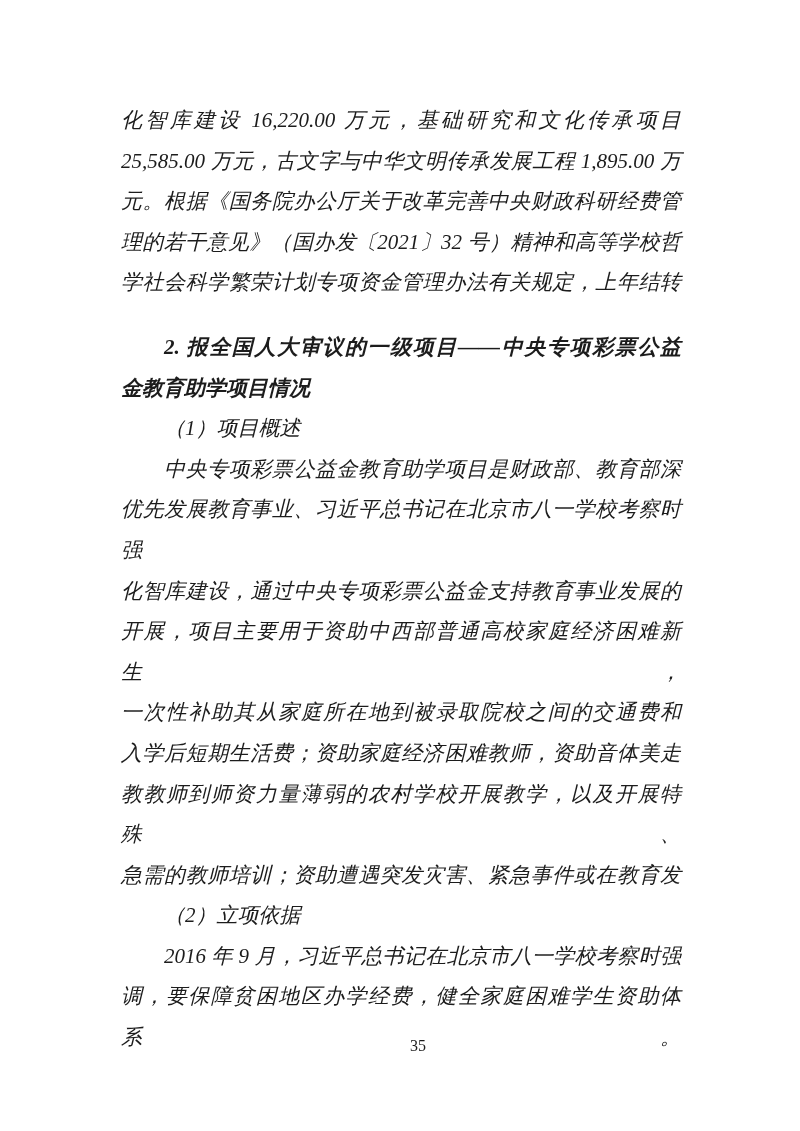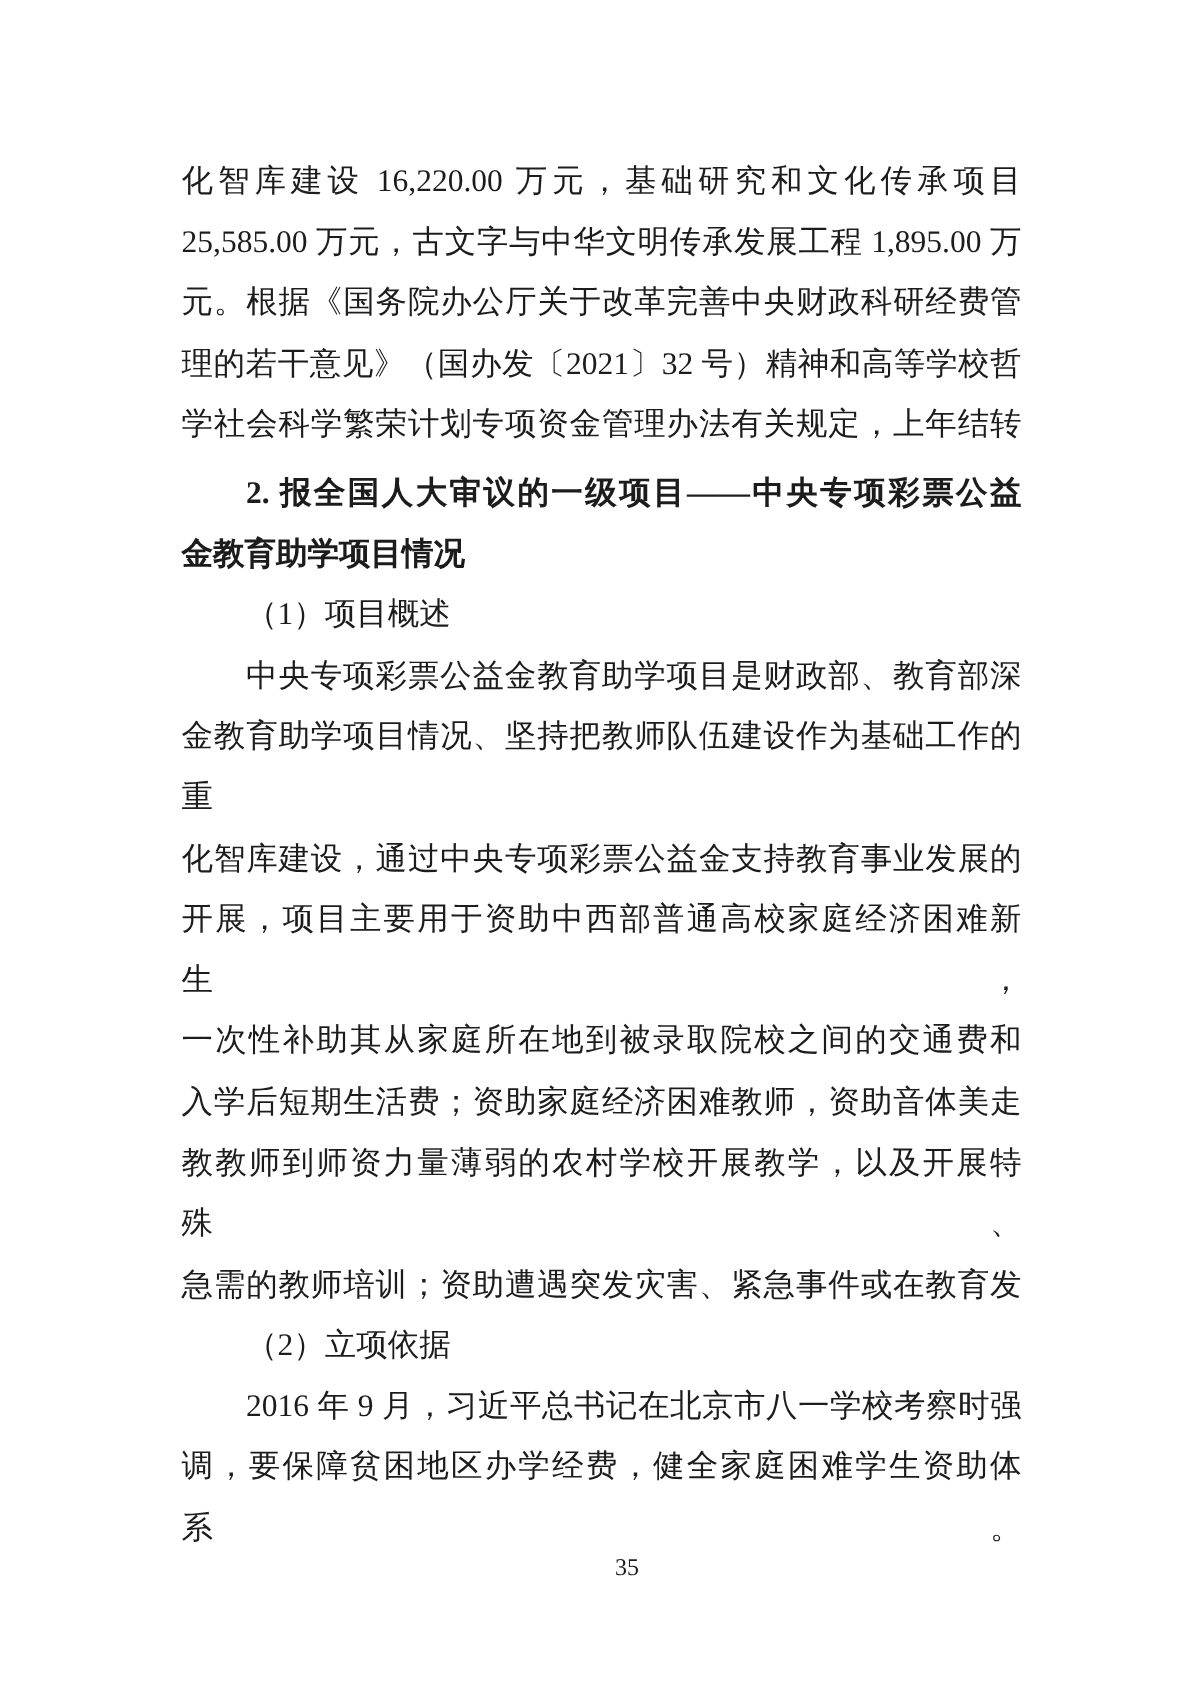--- a/index.html
+++ b/index.html
@@ -17,25 +17,26 @@
   }
   .text-block {
     position: absolute;
     left: 121px; top: 100px; width: 560px;
     font-size: 21px;
     line-height: 40.6px;
   }
   .line {
     text-align: justify;
     text-align-last: justify;
+    font-style: italic;
   }
   .line.end { text-align-last: left; }
   .ind { text-indent: 43px; }
   .bold { font-weight: bold; }
-  .sp-before { margin-top: 5px; }
+  .sp-before { margin-top: 24px; }
   .footer {
     position: absolute;
     top: 1037px; left: 0; width: 800px;
     text-align: center;
     font-size: 16px;
     text-indent: 36px;
   }
 </style>
 </head>
 <body>
@@ -53,21 +54,21 @@
 
     <div>
       <div class="line bold ind sp-before">2. 报全国人大审议的一级项目——中央专项彩票公益</div>
       <div class="line bold end">金教育助学项目情况</div>
     </div>
 
     <div class="line end ind">（1）项目概述</div>
 
     <div>
       <div class="line ind">中央专项彩票公益金教育助学项目是财政部、教育部深</div>
-      <div class="line">金教育助学项目情况、坚持把教师队伍建设作为基础工作的重</div>
+      <div class="line">优先发展教育事业、习近平总书记在北京市八一学校考察时强</div>
       <div class="line">化智库建设，通过中央专项彩票公益金支持教育事业发展的</div>
       <div class="line">开展，项目主要用于资助中西部普通高校家庭经济困难新生，</div>
       <div class="line">一次性补助其从家庭所在地到被录取院校之间的交通费和</div>
       <div class="line">入学后短期生活费；资助家庭经济困难教师，资助音体美走</div>
       <div class="line">教教师到师资力量薄弱的农村学校开展教学，以及开展特殊、</div>
       <div class="line">急需的教师培训；资助遭遇突发灾害、紧急事件或在教育发</div>
     </div>
 
     <div class="line end ind">（2）立项依据</div>
 

